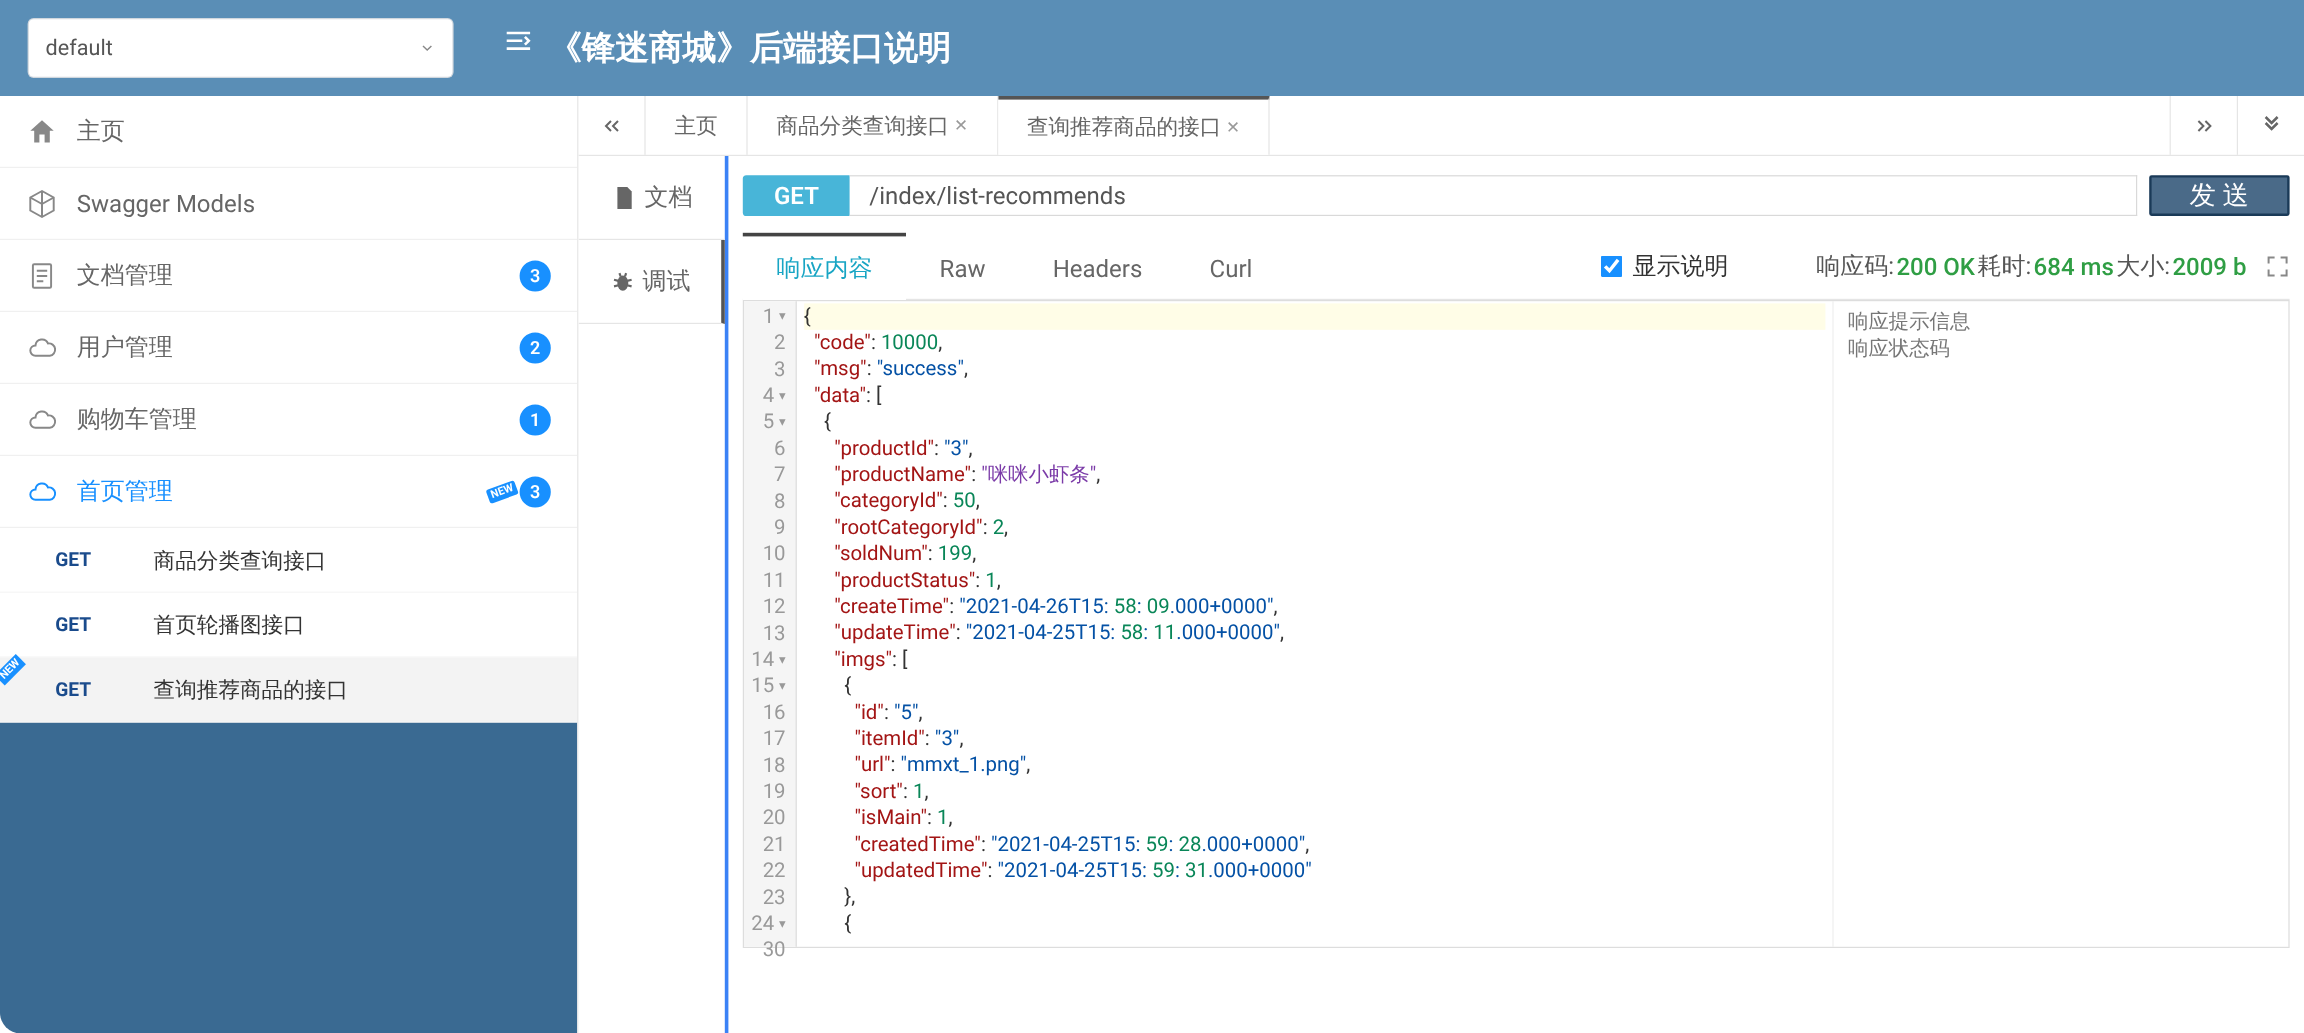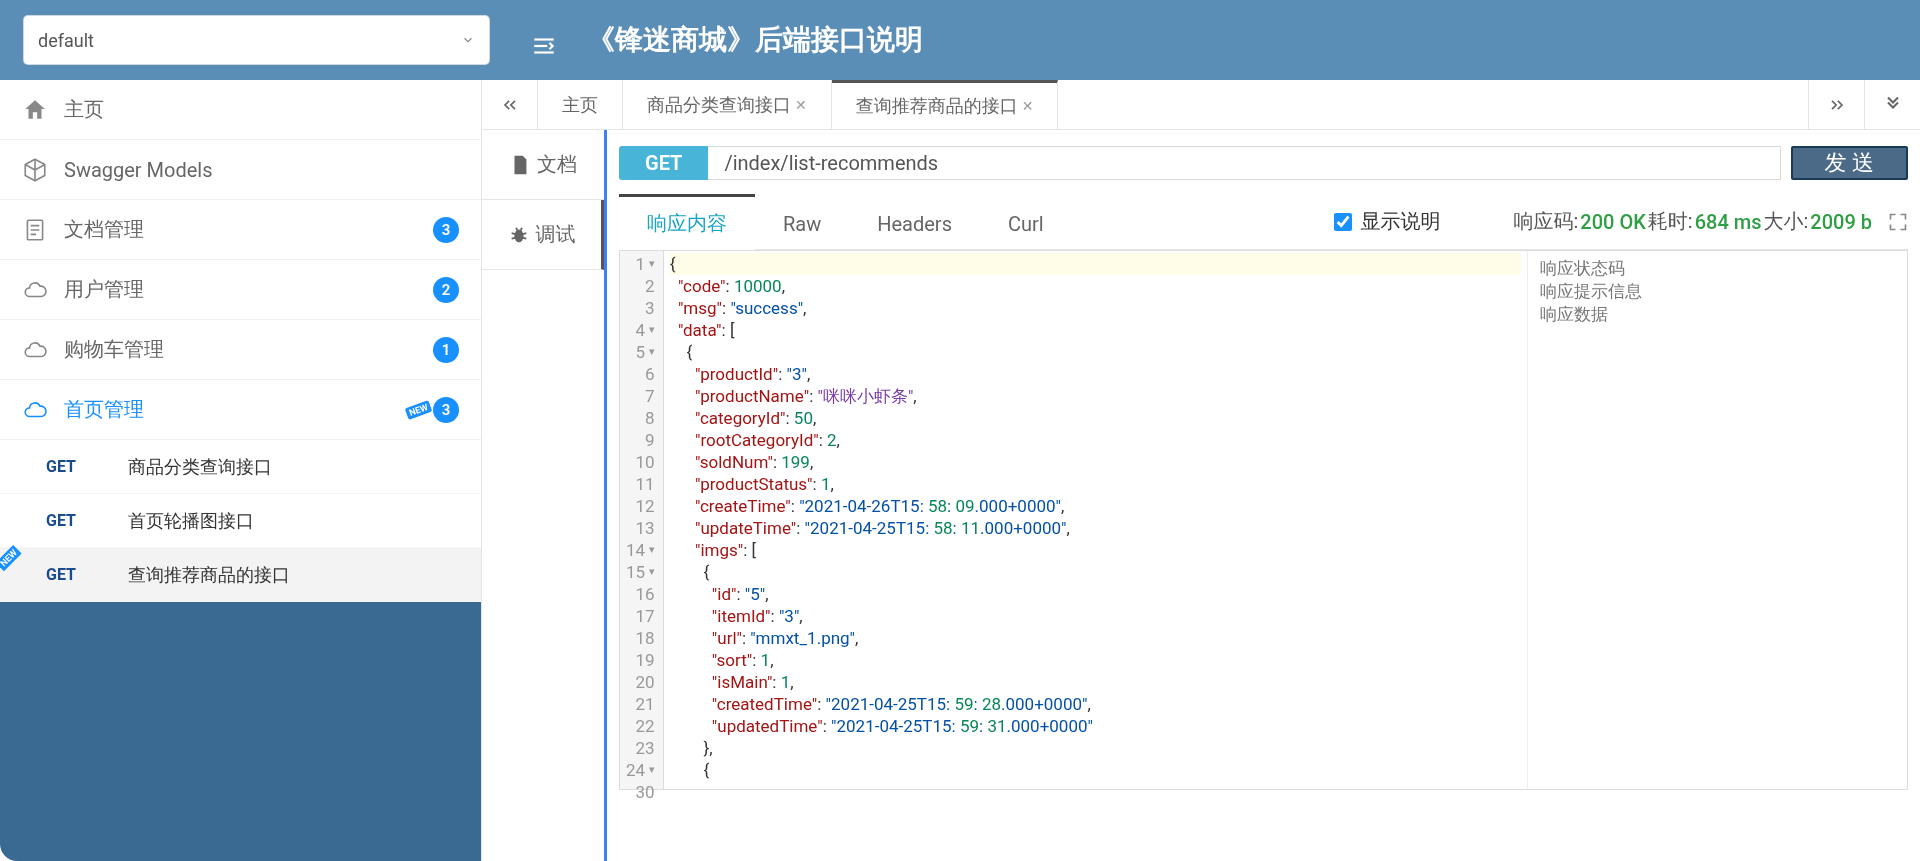--- a/index.html
+++ b/index.html
@@ -1,23 +1,23 @@
 <!DOCTYPE html>
 <html><head>
 <meta charset="utf-8">
 <style>
 * { margin:0; padding:0; box-sizing:border-box; font-family:-apple-system,BlinkMacSystemFont,"Segoe UI",Roboto,"Helvetica Neue",Arial,sans-serif; }
 body { background:#fff; color:#333; font-size:14px; overflow:hidden; }
 .app { display:flex; flex-direction:column; height:861px; width:1920px; }
 
 
 .header { height:80px; background:linear-gradient(#5a8eb6,#5a8eb6); display:flex; align-items:center; padding:0 24px; color:#fff; }
-.select-wrap { width:465px; height:48px; background:#fff; border-radius:4px; display:flex; align-items:center; padding:0 14px; color:#555; font-size:18px; box-shadow:0 0 0 1px #d0d7de; justify-content:space-between; }
+.select-wrap { width:353px; height:48px; background:#fff; border-radius:4px; display:flex; align-items:center; padding:0 14px; color:#555; font-size:18px; box-shadow:0 0 0 1px #d0d7de; justify-content:space-between; }
 .select-wrap .chev { color:#888; }
-.hdr-right { display:flex; align-items:flex-end; gap:30px; margin-left:42px; }
+.hdr-right { display:flex; align-items:flex-start; gap:12px; margin-left:42px; }
 .hdr-icon { font-size:22px; color:#fff; }
 .hdr-title { font-size:28px; font-weight:700; color:#fff; }
 
 
 .body { flex:1; display:flex; overflow:hidden;border-radius:17px; }
 .sidebar { width:482px; background:#fff; border-right:1px solid #e5e5e5; display:flex; flex-direction:column; overflow:auto; }
 .side-item { display:flex; align-items:center; height:60px; padding:0 22px; color:#666; font-size:20px; border-bottom:1px solid #f0f0f0; cursor:pointer; justify-content:space-between; }
 .side-item .lft { display:flex; align-items:center; gap:16px; }
 .side-item .ico { width:26px; height:26px; color:#888; }
 .side-item.active { color:#1890ff; }
@@ -317,22 +317,21 @@
                 <div class="ln">19</div>
                 <div class="ln">20</div>
                 <div class="ln">21</div>
                 <div class="ln">22</div>
                 <div class="ln">23</div>
                 <div class="ln">24<span class="fold">▾</span></div>
                 <div class="ln">30</div>
               </div>
             <div class="code" id="code"><div class="cursor-line">{</div><div>  <span class="k">"code"</span>: <span class="n">10000</span>,</div><div>  <span class="k">"msg"</span>: <span class="d">"success"</span>,</div><div>  <span class="k">"data"</span>: [</div><div>    {</div><div>      <span class="k">"productId"</span>: <span class="d">"3"</span>,</div><div>      <span class="k">"productName"</span>: <span class="s">"咪咪小虾条"</span>,</div><div>      <span class="k">"categoryId"</span>: <span class="n">50</span>,</div><div>      <span class="k">"rootCategoryId"</span>: <span class="n">2</span>,</div><div>      <span class="k">"soldNum"</span>: <span class="n">199</span>,</div><div>      <span class="k">"productStatus"</span>: <span class="n">1</span>,</div><div>      <span class="k">"createTime"</span>: <span class="d">"2021-04-26T15: <span class="n">58</span>: <span class="n">09</span>.000+0000"</span>,</div><div>      <span class="k">"updateTime"</span>: <span class="d">"2021-04-25T15: <span class="n">58</span>: <span class="n">11</span>.000+0000"</span>,</div><div>      <span class="k">"imgs"</span>: [</div><div>        {</div><div>          <span class="k">"id"</span>: <span class="d">"5"</span>,</div><div>          <span class="k">"itemId"</span>: <span class="d">"3"</span>,</div><div>          <span class="k">"url"</span>: <span class="d">"mmxt_1.png"</span>,</div><div>          <span class="k">"sort"</span>: <span class="n">1</span>,</div><div>          <span class="k">"isMain"</span>: <span class="n">1</span>,</div><div>          <span class="k">"createdTime"</span>: <span class="d">"2021-04-25T15: <span class="n">59</span>: <span class="n">28</span>.000+0000"</span>,</div><div>          <span class="k">"updatedTime"</span>: <span class="d">"2021-04-25T15: <span class="n">59</span>: <span class="n">31</span>.000+0000"</span></div><div>        },</div><div>        {</div><div>          </div></div>
             <div class="side-desc">
+              <div>响应提示信息</div>
               <div>响应状态码</div>
-              <div>响应提示信息</div>
-              <div>响应数据</div>
             </div>
           </div>
         </div>
       </div>
     </div>
   </div>
 </div>
 
 </body></html>

